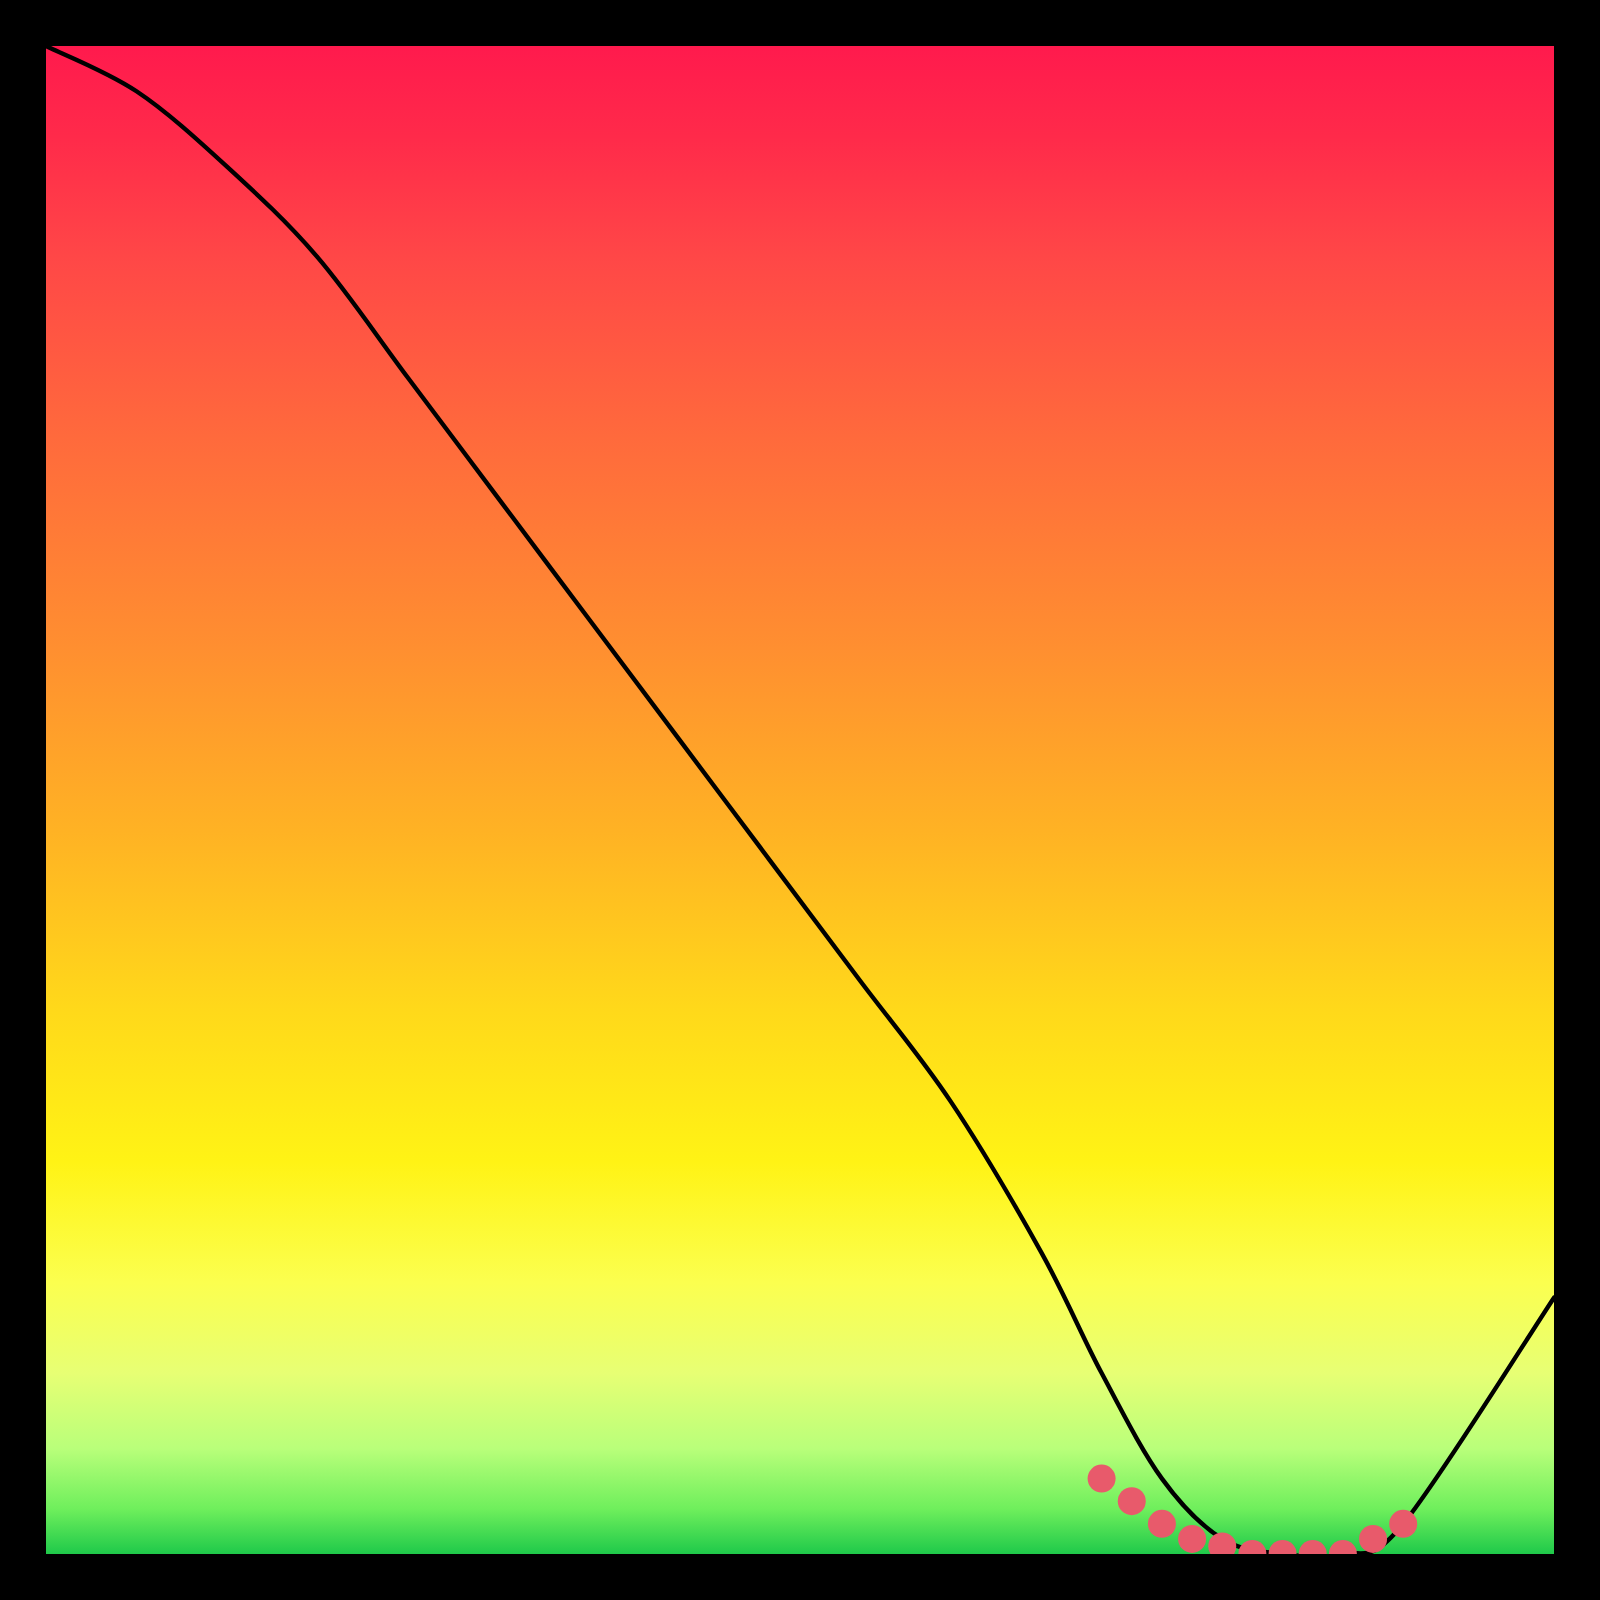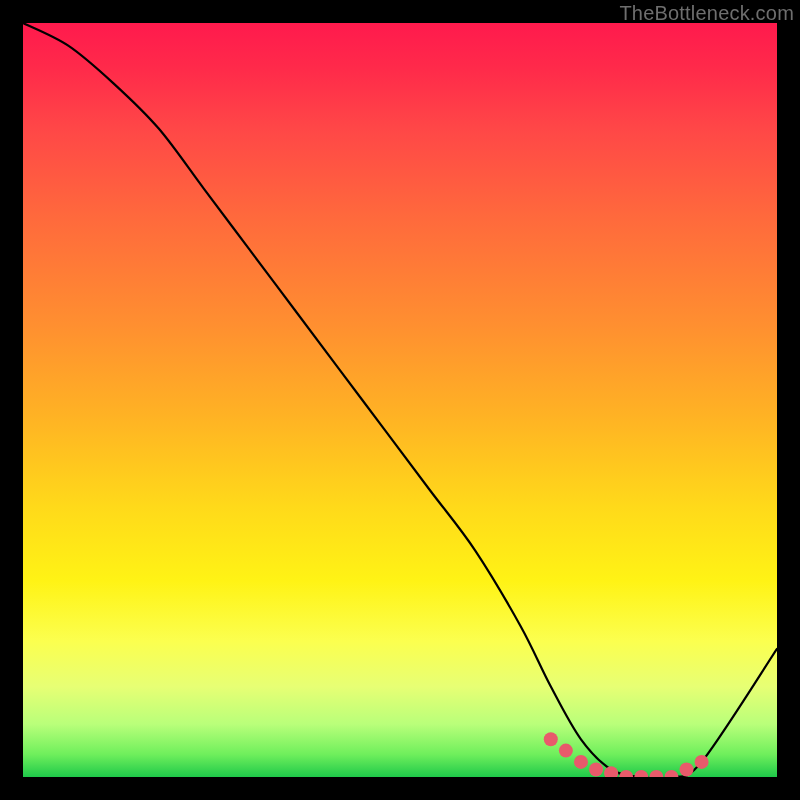--- a/index.html
+++ b/index.html
@@ -56,21 +56,20 @@
     color: #6e6e6e;
     font-size: 20px;
     letter-spacing: 0.2px;
     user-select: none;
   }
 </style>
 </head>
 <body>
 
 <div class="outer">
-  <div class="watermark">TheBottleneck.com</div>
 
   <div class="plot">
     <svg class="curve" viewBox="0 0 754 754" preserveAspectRatio="none">
       <path id="curve-path" fill="none" stroke="#000000" stroke-width="2.2" stroke-linecap="round" stroke-linejoin="round" d="M0,0 C7.539999999999999,3.770000000000001 30.159999999999997,12.566666666666682 45.239999999999995,22.620000000000005 C60.31999999999999,32.673333333333325 75.39999999999999,46.49666666666659 90.47999999999999,60.319999999999936 C105.55999999999999,74.14333333333327 120.64,87.96666666666671 135.72,105.56000000000006 C150.8,123.1533333333334 165.88,145.77333333333334 180.95999999999998,165.88 C196.03999999999996,185.98666666666665 211.11999999999998,206.0933333333334 226.2,226.20000000000005 C241.28,246.3066666666667 256.36,266.4133333333333 271.44,286.52 C286.52,306.62666666666667 301.6,326.7333333333333 316.68,346.84 C331.76,366.94666666666666 346.84,387.0533333333333 361.91999999999996,407.15999999999997 C376.99999999999994,427.26666666666665 392.08000000000004,447.37333333333333 407.16,467.48 C422.24,487.5866666666667 437.32,505.17999999999995 452.4,527.8 C467.47999999999996,550.42 485.0733333333334,580.58 497.64000000000004,603.2 C510.2066666666667,625.82 517.7466666666667,644.67 527.8,663.52 C537.8533333333332,682.37 547.9066666666668,702.4766666666666 557.96,716.3 C568.0133333333333,730.1233333333333 578.0666666666667,740.1766666666667 588.12,746.46 C598.1733333333333,752.7433333333333 608.2266666666667,752.7433333333333 618.28,754 C628.3333333333333,755.2566666666667 638.3866666666665,756.5133333333333 648.4399999999999,754 C658.4933333333333,751.4866666666667 661.0066666666667,760.2833333333333 678.6,738.92 C696.1933333333334,717.5566666666666 741.4333333333334,644.67 754,625.8199999999999"></path>
       <g id="marker-group">
           <circle cx="527.8" cy="716.3" r="7" fill="#e85a6b"></circle>
           <circle cx="542.88" cy="727.61" r="7" fill="#e85a6b"></circle>
           <circle cx="557.96" cy="738.92" r="7" fill="#e85a6b"></circle>
           <circle cx="573.04" cy="746.46" r="7" fill="#e85a6b"></circle>
           <circle cx="588.12" cy="750.23" r="7" fill="#e85a6b"></circle>

